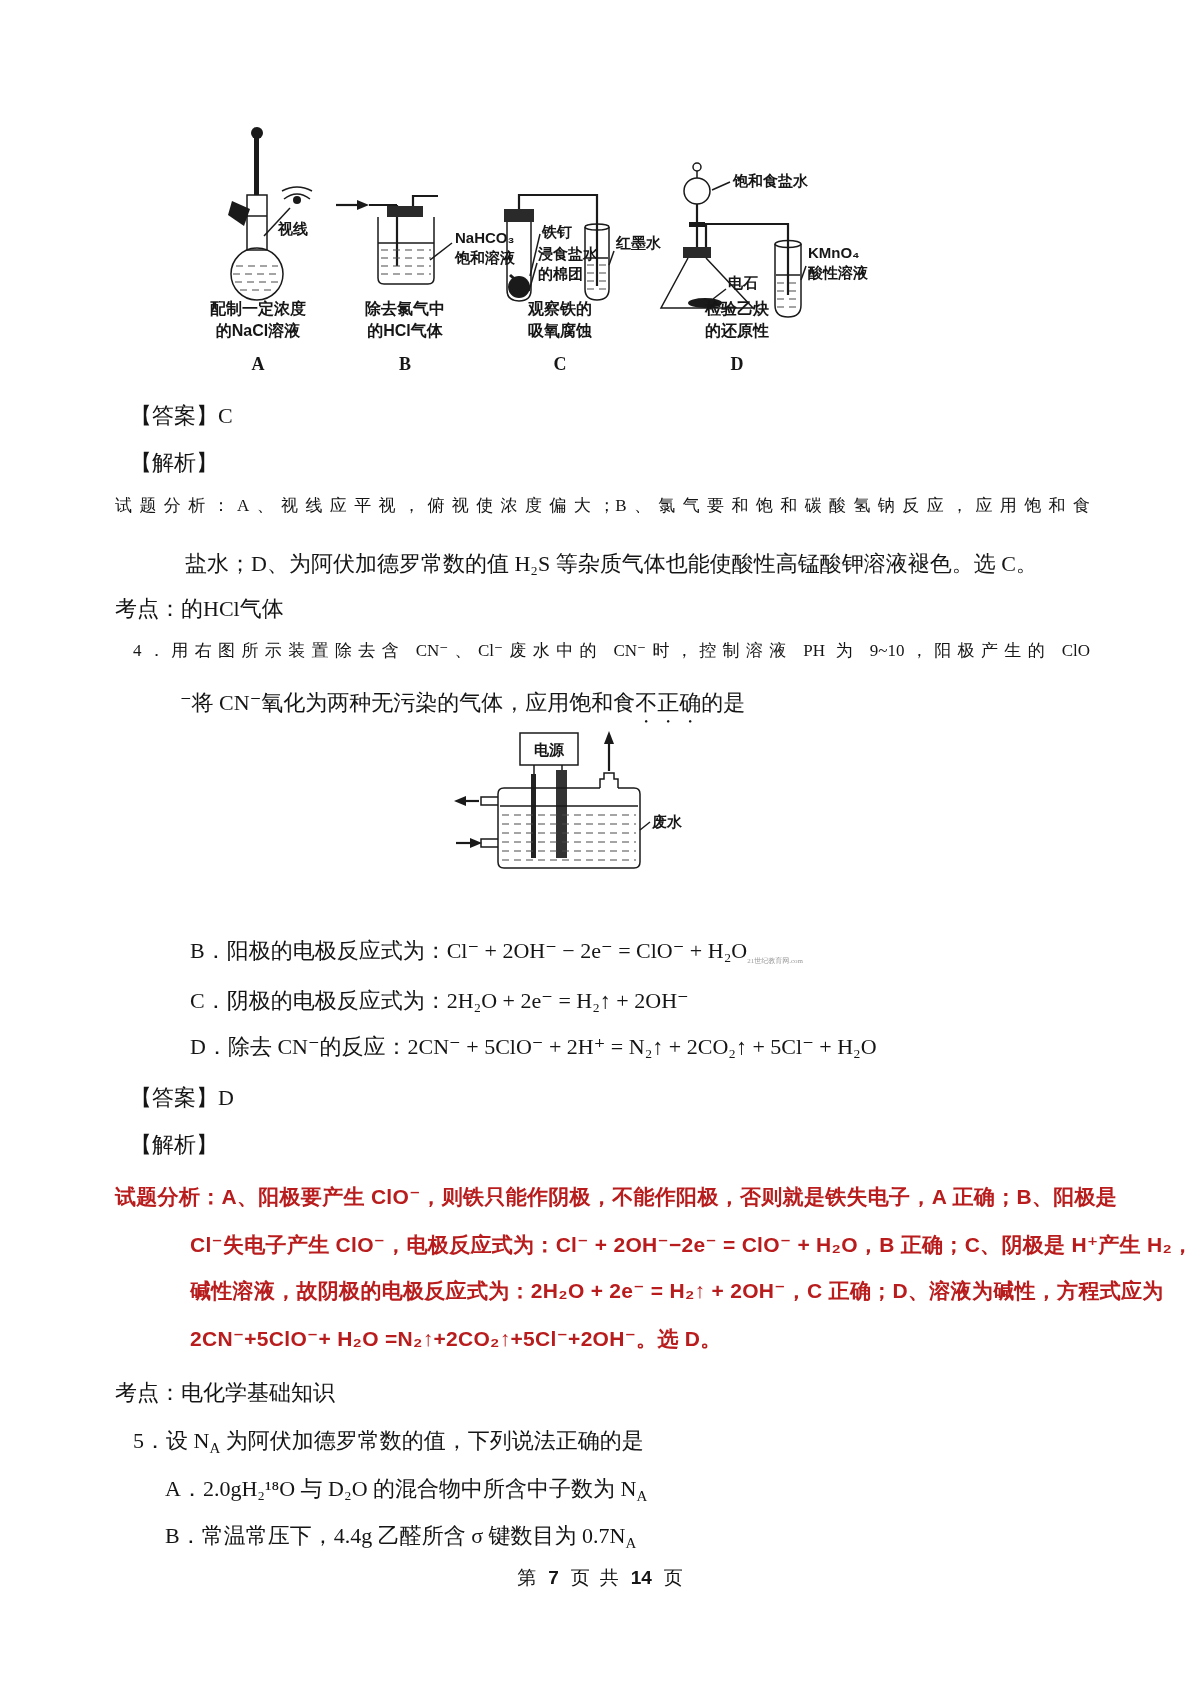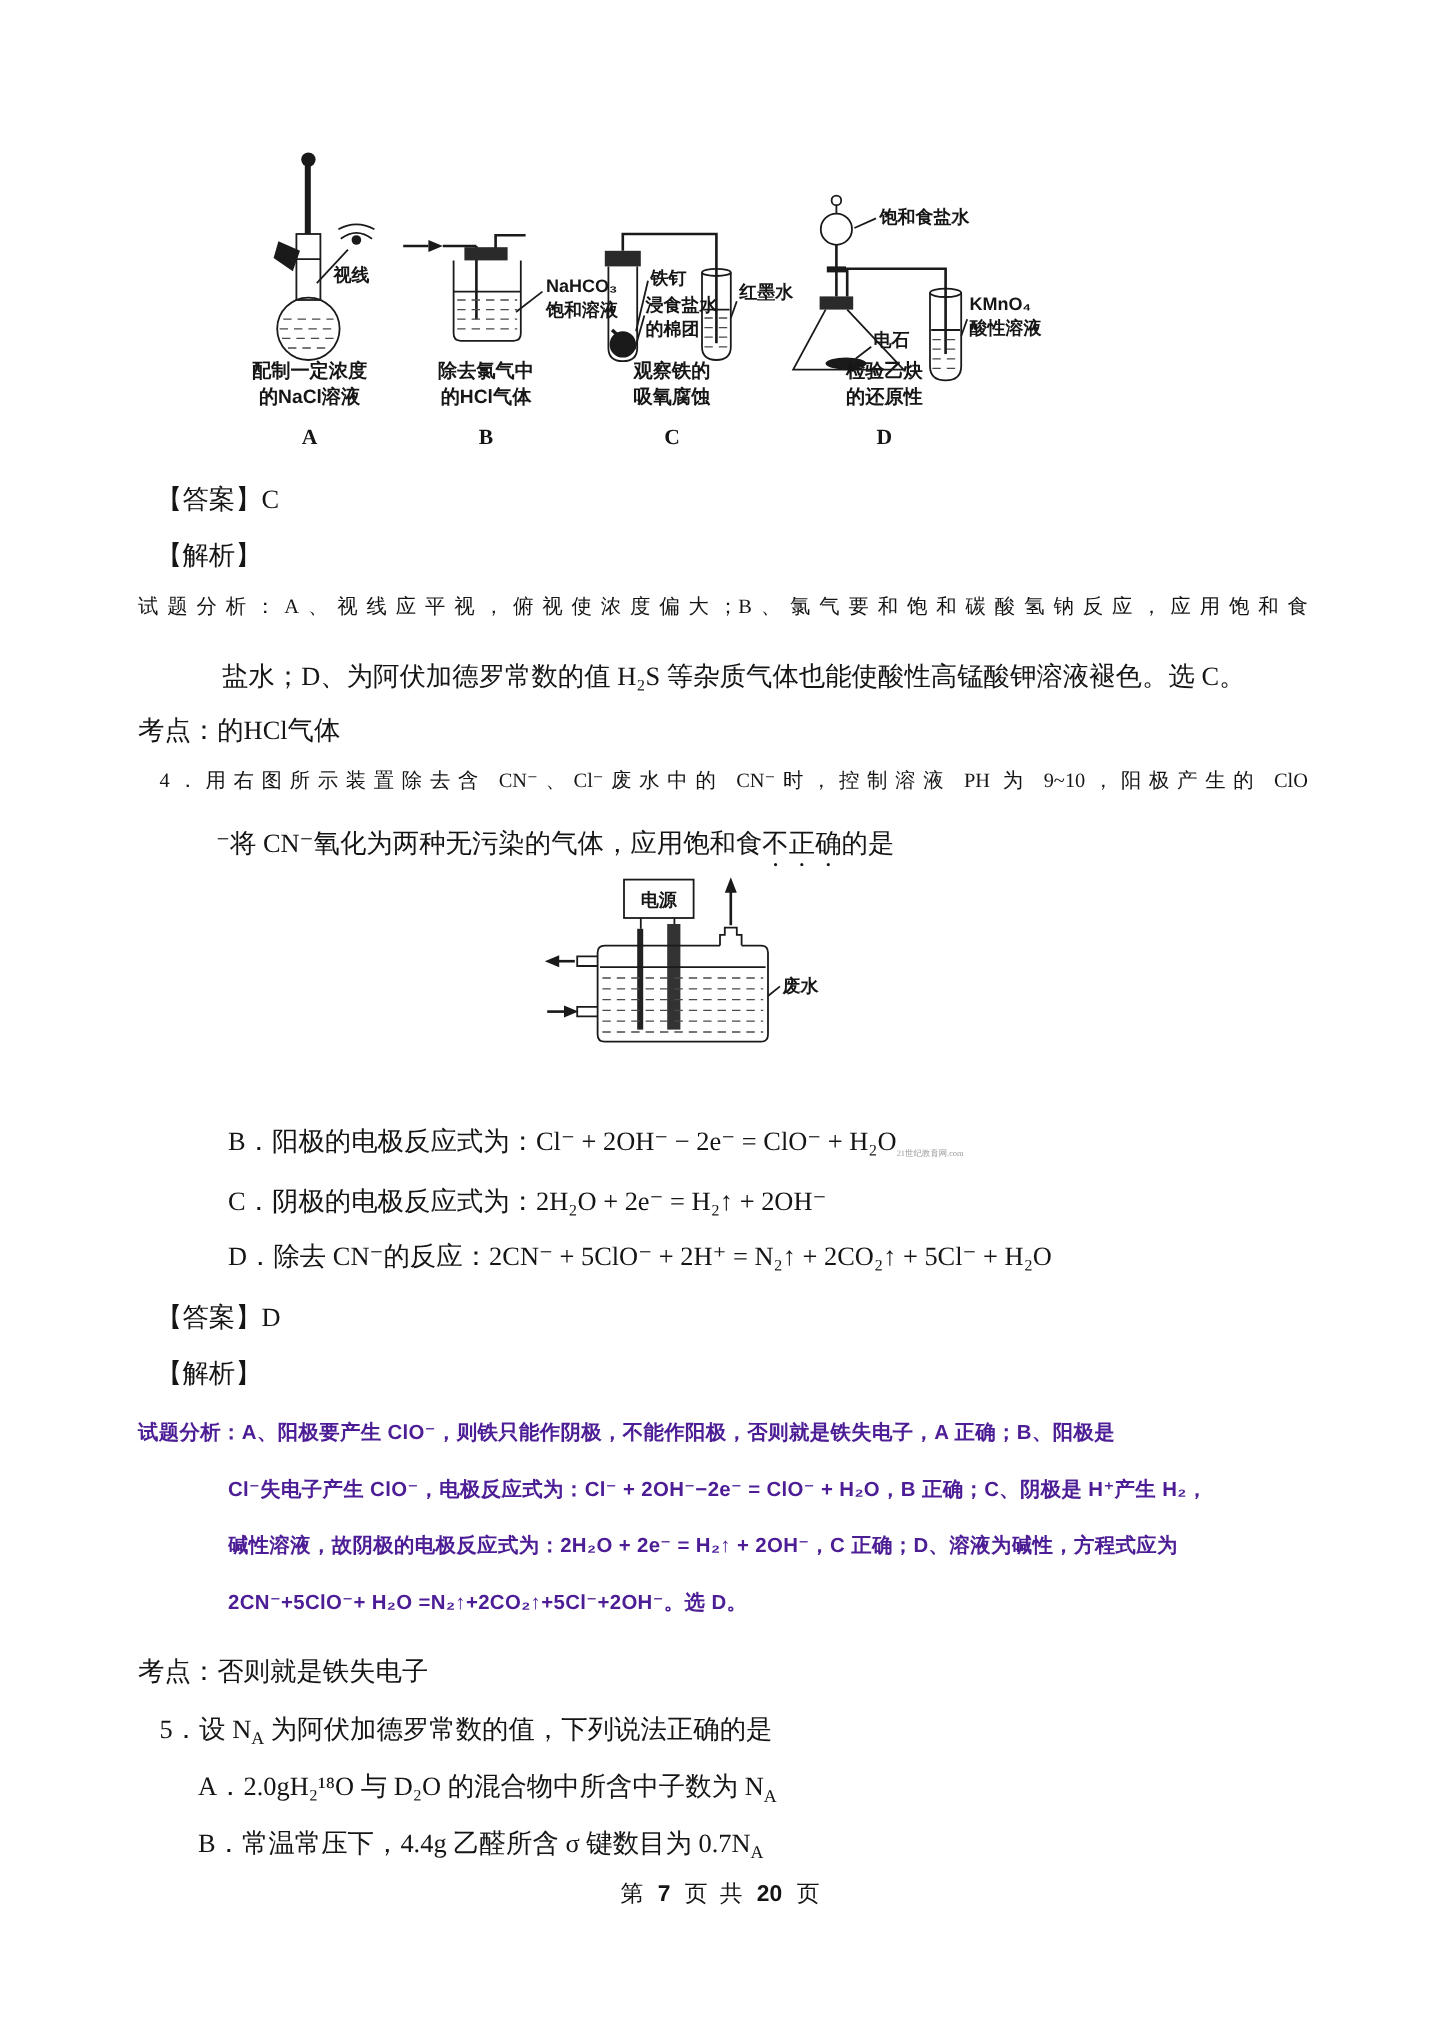--- a/index.html
+++ b/index.html
@@ -2,21 +2,21 @@
 <html><head>
 <meta charset="utf-8">
 <style>
   html,body{margin:0;padding:0;background:#888;}
   .page{position:relative;width:1200px;height:1698px;background:#fff;overflow:hidden;
         font-family:"Liberation Serif","DejaVu Serif",serif;color:#151515;}
   .line{position:absolute;font-size:22px;line-height:1.35;white-space:nowrap;}
   .wrapline{position:absolute;font-size:17px;line-height:1.35;}
   .just{text-align:justify;text-align-last:justify;}
   .scan{font-family:"Liberation Sans","DejaVu Sans",sans-serif;font-weight:700;
-        font-size:17px;letter-spacing:.3px;color:#4c1d95;}
+        font-size:21px;letter-spacing:.3px;color:#b91c1c;}
   .emph-dots{text-emphasis:filled dot #151515;-webkit-text-emphasis:filled dot #151515;
              text-emphasis-position:under right;-webkit-text-emphasis-position:under;}
   .watermark{font-size:7px;color:#9a9a9a;letter-spacing:0;margin-left:0;vertical-align:sub;}
   sub{font-size:68%;}
   .footer{position:absolute;left:0;top:1565px;width:1200px;text-align:center;font-size:19px;}
   .footer .num{font-family:"Liberation Sans","DejaVu Sans",sans-serif;font-weight:700;margin:0 7px;}
   .footer .w{margin:0 5px;}
   svg{position:absolute;}
   svg text{font-family:"Liberation Sans","DejaVu Sans",sans-serif;font-weight:700;fill:#161616;}
   .lbl{font-size:15px;}
@@ -156,21 +156,21 @@
   <div class="line" style="left:190px;top:1032px">D．除去 CN⁻的反应：2CN⁻ + 5ClO⁻ + 2H⁺ = N₂↑ + 2CO₂↑ + 5Cl⁻ + H₂O</div>
 
   <div class="line" style="left:130px;top:1083px"><span>【答案】</span><span>D</span></div>
   <div class="line" style="left:130px;top:1130px">【解析】</div>
 
   <div class="line scan" style="left:115px;top:1183px">试题分析：A、阳极要产生 ClO⁻，则铁只能作阴极，不能作阳极，否则就是铁失电子，A 正确；B、阳极是</div>
   <div class="line scan" style="left:190px;top:1231px">Cl⁻失电子产生 ClO⁻，电极反应式为：Cl⁻ + 2OH⁻−2e⁻ = ClO⁻ + H₂O，B 正确；C、阴极是 H⁺产生 H₂，</div>
   <div class="line scan" style="left:190px;top:1277px">碱性溶液，故阴极的电极反应式为：2H₂O + 2e⁻ = H₂↑ + 2OH⁻，C 正确；D、溶液为碱性，方程式应为</div>
   <div class="line scan" style="left:190px;top:1325px">2CN⁻+5ClO⁻+ H₂O =N₂↑+2CO₂↑+5Cl⁻+2OH⁻。选 D。</div>
 
-  <div class="line" style="left:115px;top:1378px">考点：否则就是铁失电子</div>
+  <div class="line" style="left:115px;top:1378px">考点：电化学基础知识</div>
 
   <div class="line" style="left:133px;top:1426px">5．设 N<sub>A</sub> 为阿伏加德罗常数的值，下列说法正确的是</div>
   <div class="line" style="left:165px;top:1474px">A．2.0gH₂¹⁸O 与 D₂O 的混合物中所含中子数为 N<sub>A</sub></div>
   <div class="line" style="left:165px;top:1521px">B．常温常压下，4.4g 乙醛所含 σ 键数目为 0.7N<sub>A</sub></div>
 
-  <div class="footer"><span class="w">第</span><span class="num">7</span><span class="w">页</span><span class="w">共</span><span class="num">20</span><span class="w">页</span></div>
+  <div class="footer"><span class="w">第</span><span class="num">7</span><span class="w">页</span><span class="w">共</span><span class="num">14</span><span class="w">页</span></div>
 
 </div>
 
 </body></html>

